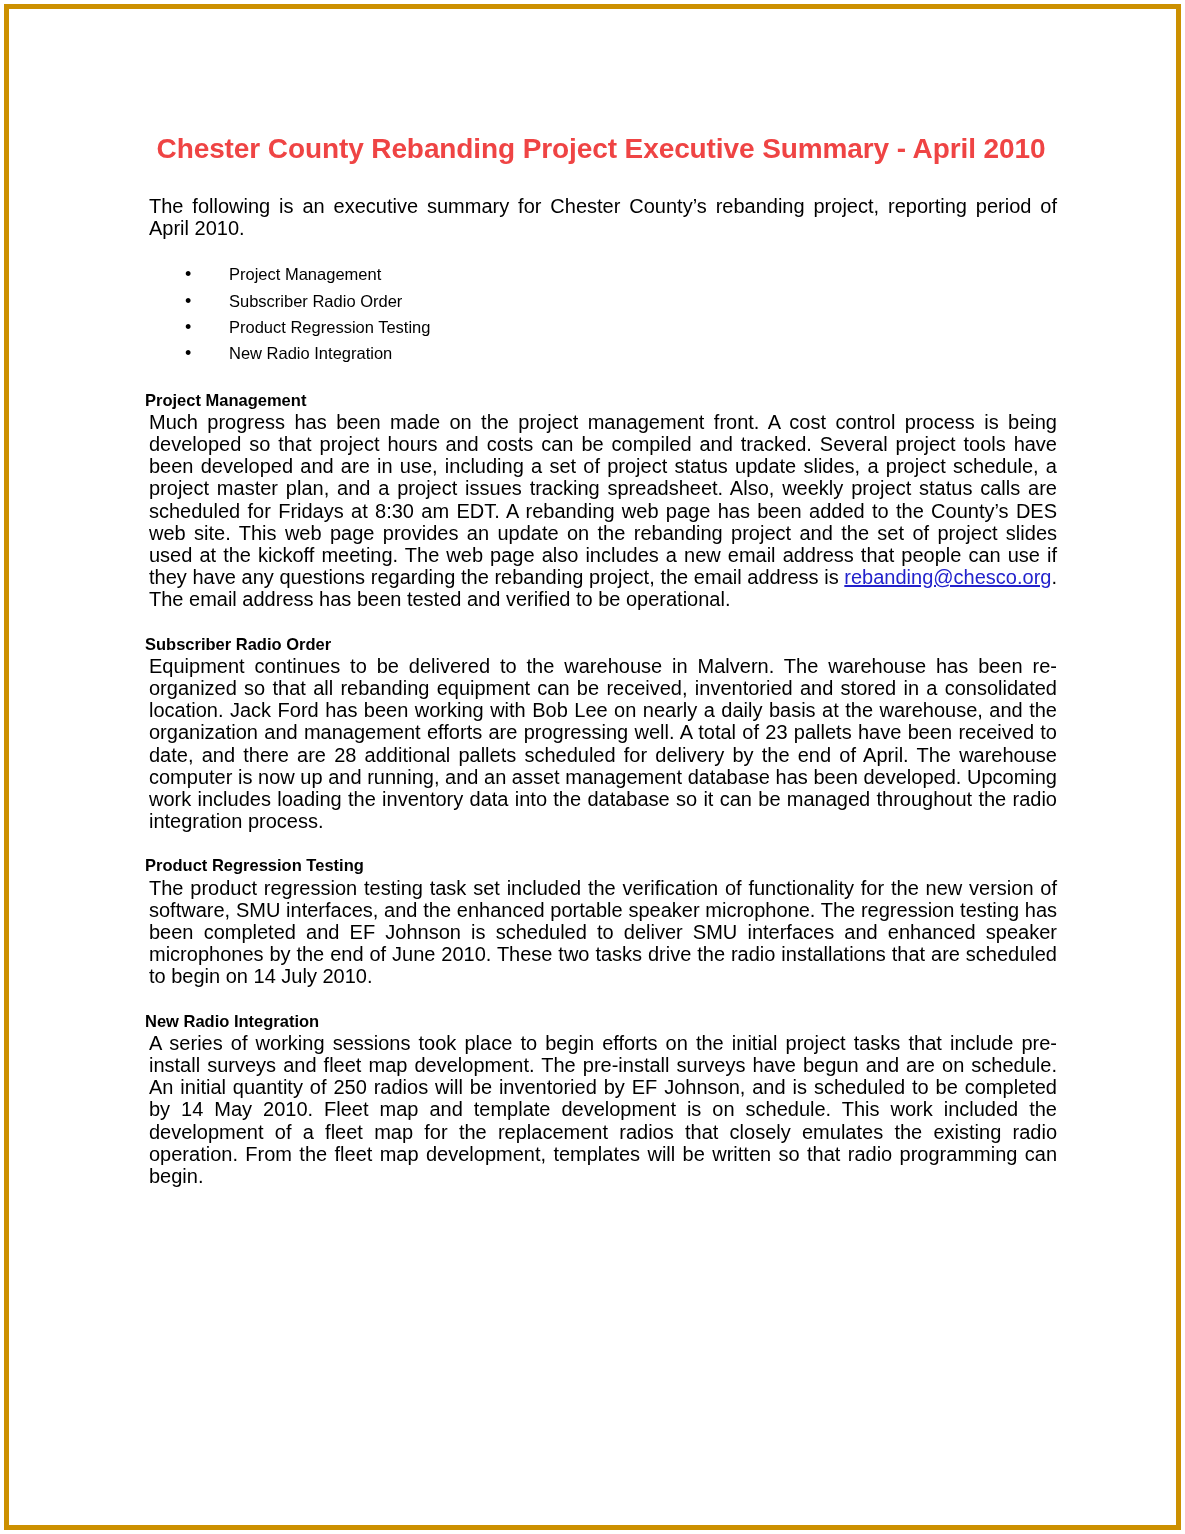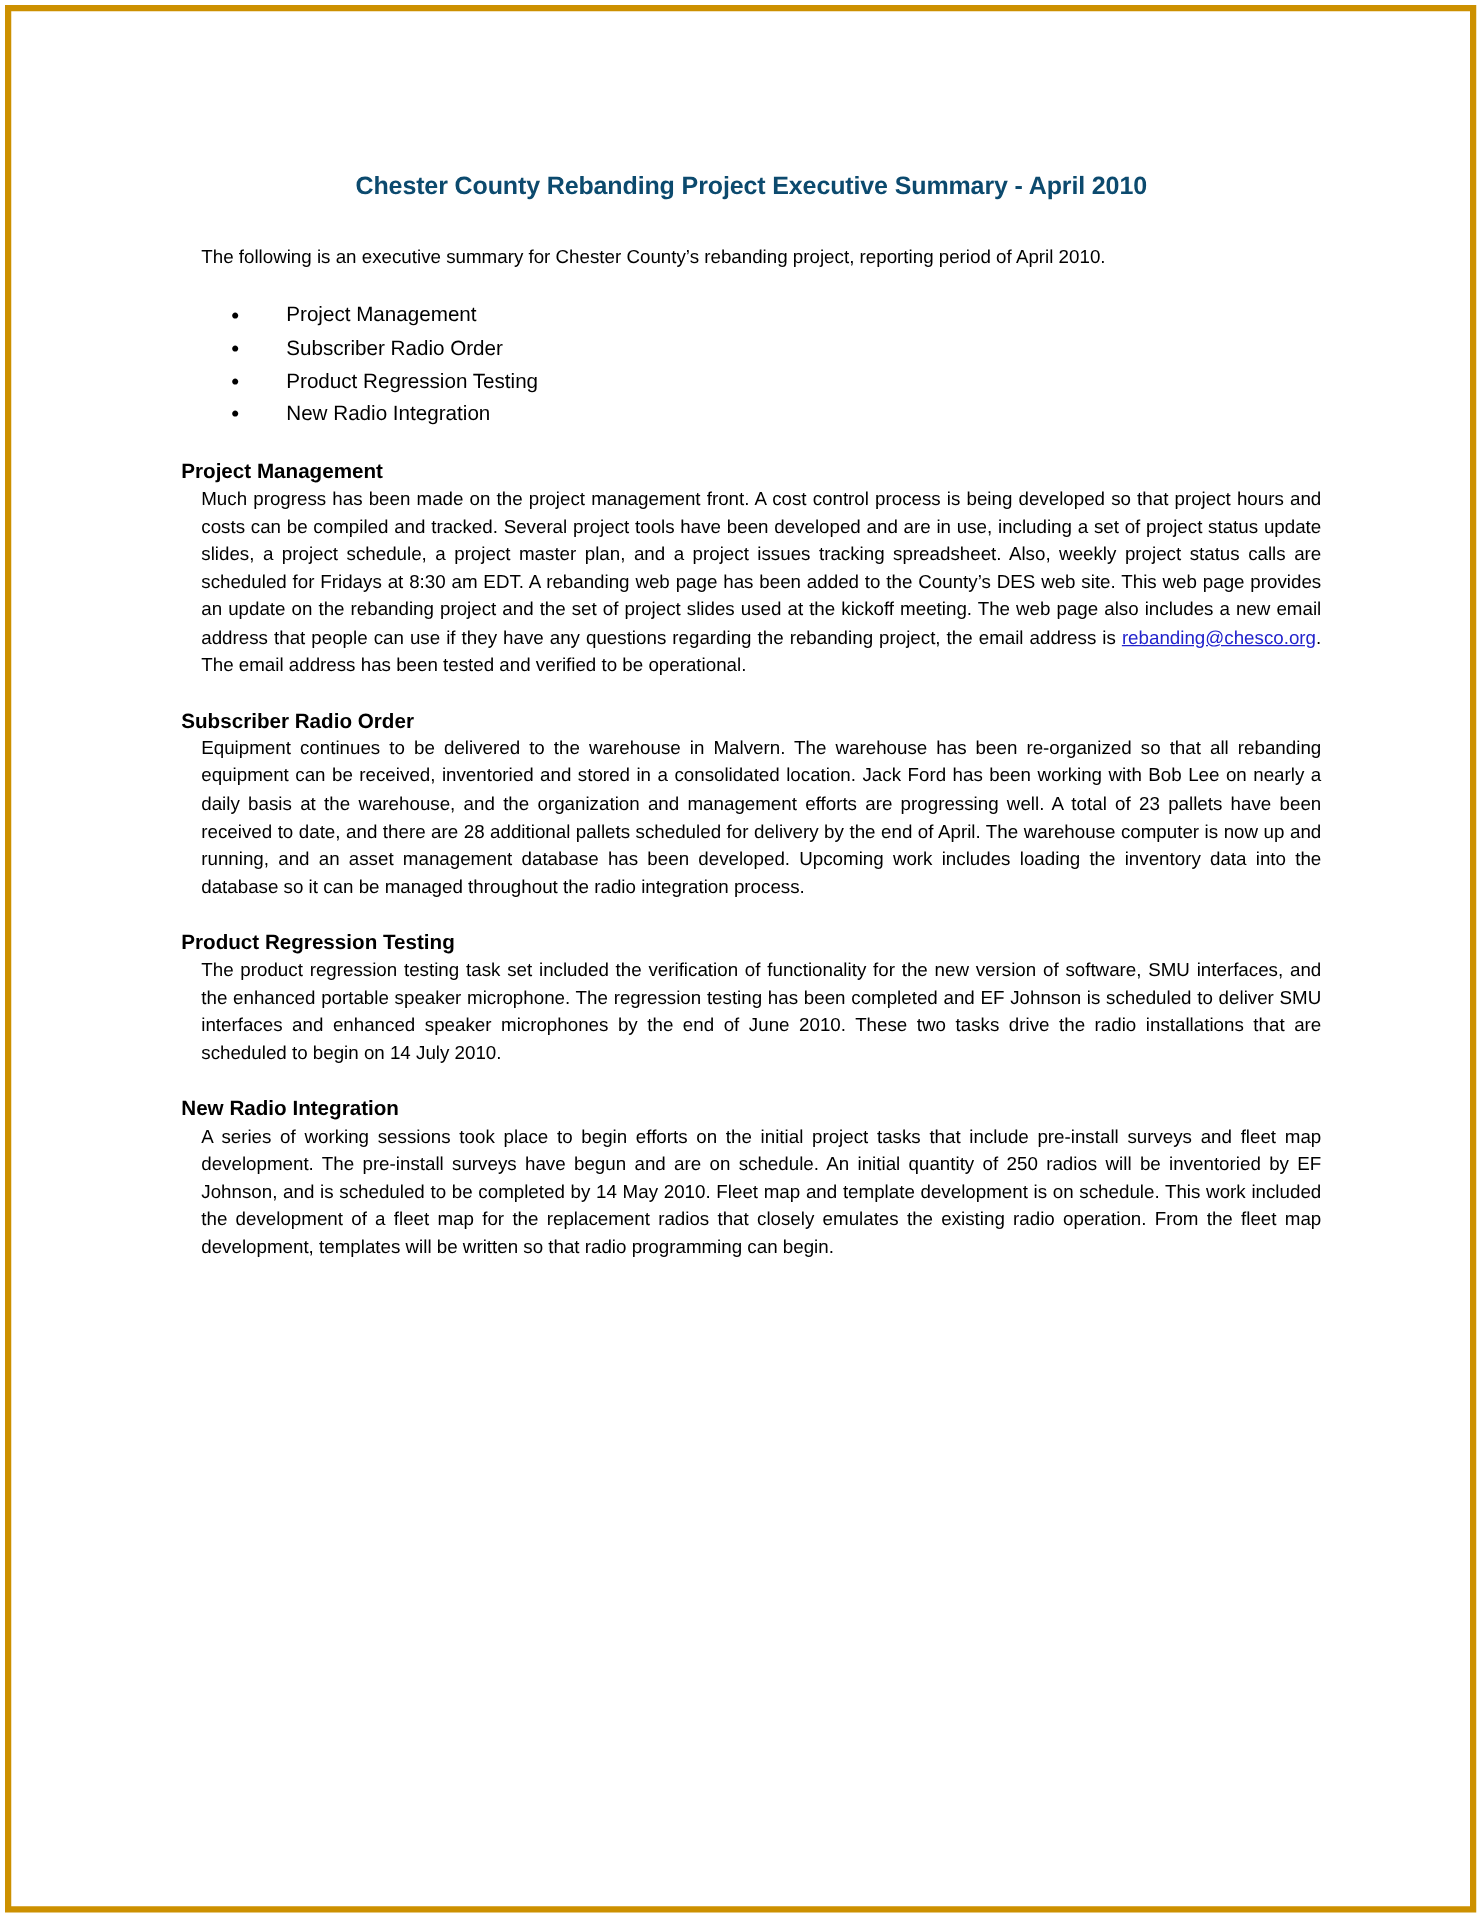--- a/index.html
+++ b/index.html
@@ -23,35 +23,35 @@
     box-sizing: border-box;
     background: #ffffff;
   }
   .page-inner {
     position: absolute;
     left: 136px;
     top: 128px;
     width: 912px;
   }
   .doc-title {
-    font-size: 20px;
+    font-size: 28px;
     font-weight: bold;
     text-align: center;
-    color: #0c4a6e;
+    color: #ef4444;
     letter-spacing: -0.1px;
     margin: 0 0 34px 0;
     line-height: 24px;
   }
   p.body-par {
-    font-size: 15px;
+    font-size: 20px;
     line-height: 22.2px;
     color: #000000;
     text-align: justify;
     text-justify: inter-word;
-    margin: 0 0 22px 16px;
+    margin: 0 0 22px 4px;
     -webkit-hyphens: none;
     hyphens: none;
   }
   p.tight {
     margin-bottom: 0;
   }
   .bullet-list {
     list-style: none;
     margin: 18px 0 22px 0;
     padding: 0;

